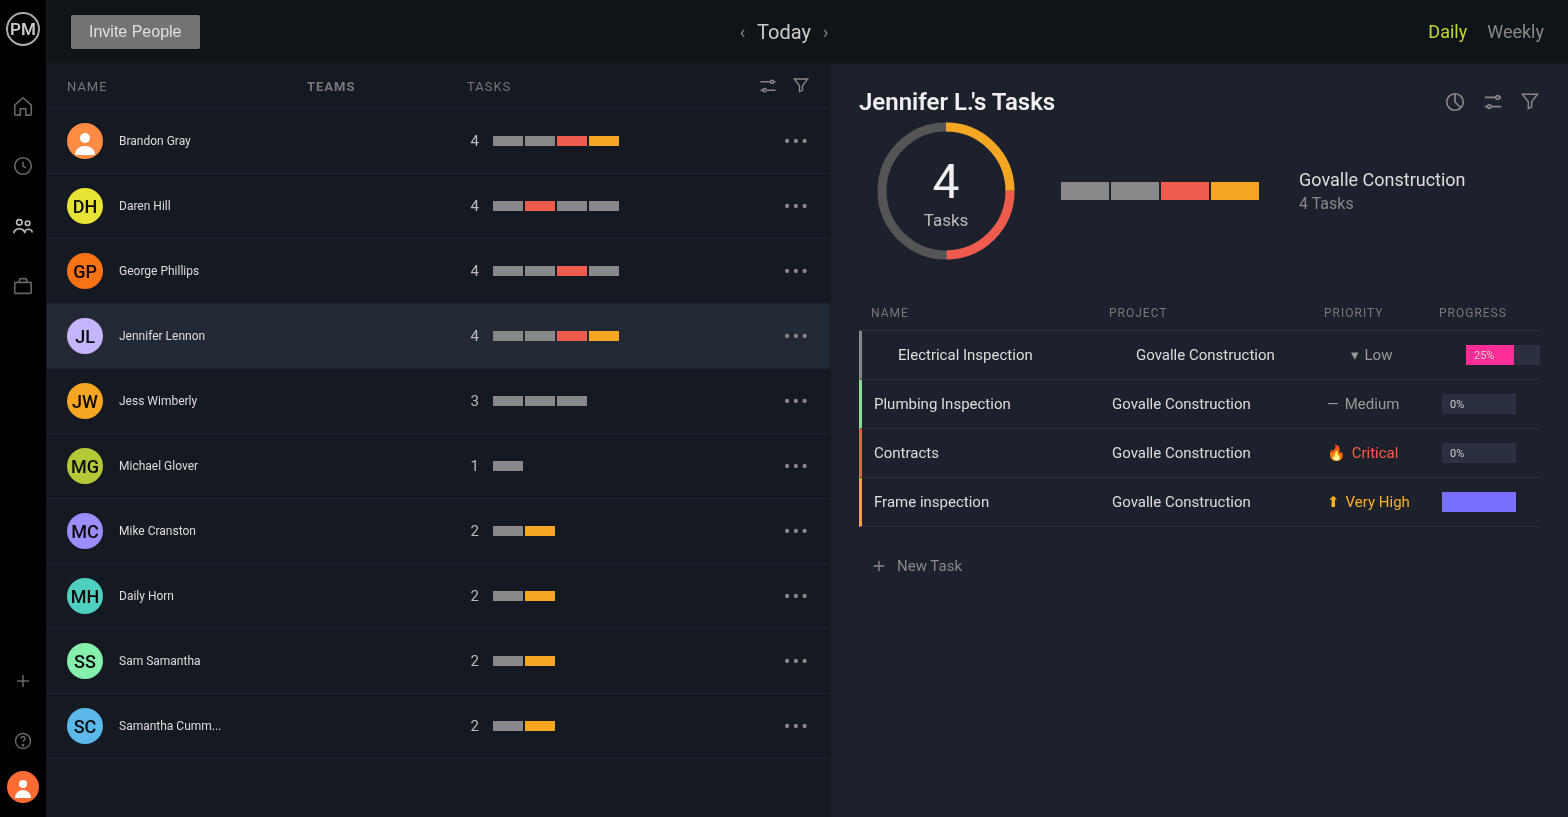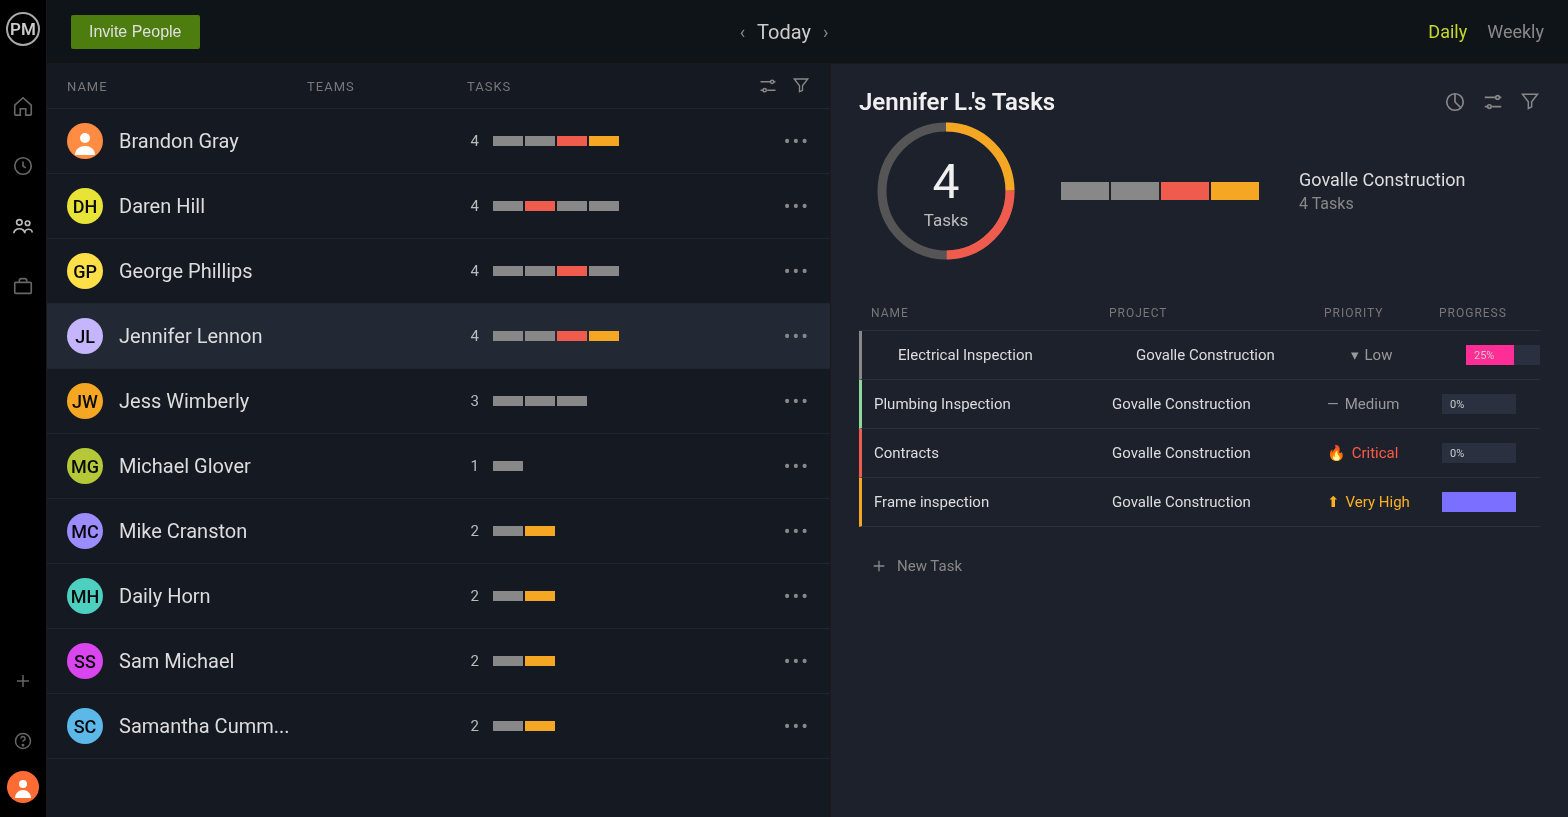--- a/index.html
+++ b/index.html
@@ -35,21 +35,21 @@
 .rail-avatar {
   width: 32px; height: 32px; border-radius: 50%; background: #ff6b35;
   margin-bottom: 14px; display: flex; align-items: center; justify-content: center;
 }
 .main { flex: 1; display: flex; flex-direction: column; }
 .topbar {
   height: 64px; display: flex; align-items: center; padding: 0 24px;
   border-bottom: 1px solid #1a1a1a;
 }
 .invite-btn {
-  background: #4d7c0f; color: #e0e0e0; border: none; padding: 8px 18px;
+  background: #737373; color: #e0e0e0; border: none; padding: 8px 18px;
   font-size: 16px; cursor: pointer; border-radius: 2px;
 }
 .topbar-center {
   position: absolute; left: 50%; transform: translateX(-50%);
   display: flex; align-items: center; gap: 12px; font-size: 20px; color: #ccc;
 }
 .chev { color: #888; cursor: pointer; font-size: 18px; }
 .topbar-right { margin-left: auto; display: flex; gap: 20px; font-size: 18px; }
 .view-toggle { cursor: pointer; color: #888; }
 .view-toggle.active { color: #c5d82e; }
@@ -57,36 +57,36 @@
 .people-panel {
   width: 784px; background: #151922; display: flex; flex-direction: column;
   border-right: 1px solid #1a1a1a;
 }
 .people-header {
   display: flex; align-items: center; padding: 12px 20px;
   font-size: 13px; letter-spacing: 1px; color: #777;
   border-bottom: 1px solid #1f2430;
 }
 .col-name { width: 240px; }
-.col-teams { width: 160px; }
+.col-teams { width: 160px; font-weight: bold; }
 .col-tasks { flex: 1; }
 .col-actions { width: 80px; display: flex; justify-content: flex-end; gap: 14px; }
 .hdr-icon { color: #888; cursor: pointer; }
 .people-list { flex: 1; overflow-y: auto; }
 .person-row {
   display: flex; align-items: center; padding: 14px 20px;
   border-bottom: 1px solid #1f2430; cursor: pointer;
 }
 .person-row.selected { background: #232835; }
 .avatar {
   width: 36px; height: 36px; border-radius: 50%; display: flex;
   align-items: center; justify-content: center; font-size: 18px; font-weight: 500;
   color: #0a0a0a; margin-right: 16px; flex-shrink: 0;
 }
-.person-name { font-size: 20px; color: #ddd; width: 188px; white-space: nowrap; overflow: hidden; text-overflow: ellipsis; }
+.person-name { font-size: 12px; color: #ddd; width: 188px; white-space: nowrap; overflow: hidden; text-overflow: ellipsis; }
 .person-teams { width: 160px; }
 .person-tasks { flex: 1; display: flex; align-items: center; gap: 14px; }
 .task-count { color: #bbb; font-size: 15px; width: 12px; text-align: right; }
 .bars { display: flex; gap: 2px; }
 .bar { height: 10px; }
 .row-menu { color: #888; font-size: 20px; letter-spacing: 2px; cursor: pointer; width: 40px; text-align: right; }
 .detail-panel {
   flex: 1; background: #1c212c; display: flex; flex-direction: column; padding: 24px 28px 0 28px;
 }
 .detail-header { display: flex; align-items: center; }
@@ -256,21 +256,21 @@
       <div class="bars">
                   <div class="bar" style="width:30px;background:#888"></div>
                   <div class="bar" style="width:30px;background:#ef5b4c"></div>
                   <div class="bar" style="width:30px;background:#888"></div>
                   <div class="bar" style="width:30px;background:#888"></div>
                 </div>
     </div>
     <div class="row-menu">•••</div>
             </div>
             <div class="person-row">
-    <div class="avatar" style="background:#fde047">GP</div>
+    <div class="avatar" style="background:#f97316">GP</div>
     <div class="person-name">George Phillips</div>
     <div class="person-teams"></div>
     <div class="person-tasks">
       <span class="task-count">4</span>
       <div class="bars">
                   <div class="bar" style="width:30px;background:#888"></div>
                   <div class="bar" style="width:30px;background:#888"></div>
                   <div class="bar" style="width:30px;background:#ef5b4c"></div>
                   <div class="bar" style="width:30px;background:#888"></div>
                 </div>
@@ -338,22 +338,22 @@
     <div class="person-tasks">
       <span class="task-count">2</span>
       <div class="bars">
                   <div class="bar" style="width:30px;background:#888"></div>
                   <div class="bar" style="width:30px;background:#f5a623"></div>
                 </div>
     </div>
     <div class="row-menu">•••</div>
             </div>
             <div class="person-row">
-    <div class="avatar" style="background:#d946ef">SS</div>
-    <div class="person-name">Sam Michael</div>
+    <div class="avatar" style="background:#86efac">SS</div>
+    <div class="person-name">Sam Samantha</div>
     <div class="person-teams"></div>
     <div class="person-tasks">
       <span class="task-count">2</span>
       <div class="bars">
                   <div class="bar" style="width:30px;background:#888"></div>
                   <div class="bar" style="width:30px;background:#f5a623"></div>
                 </div>
     </div>
     <div class="row-menu">•••</div>
             </div>

